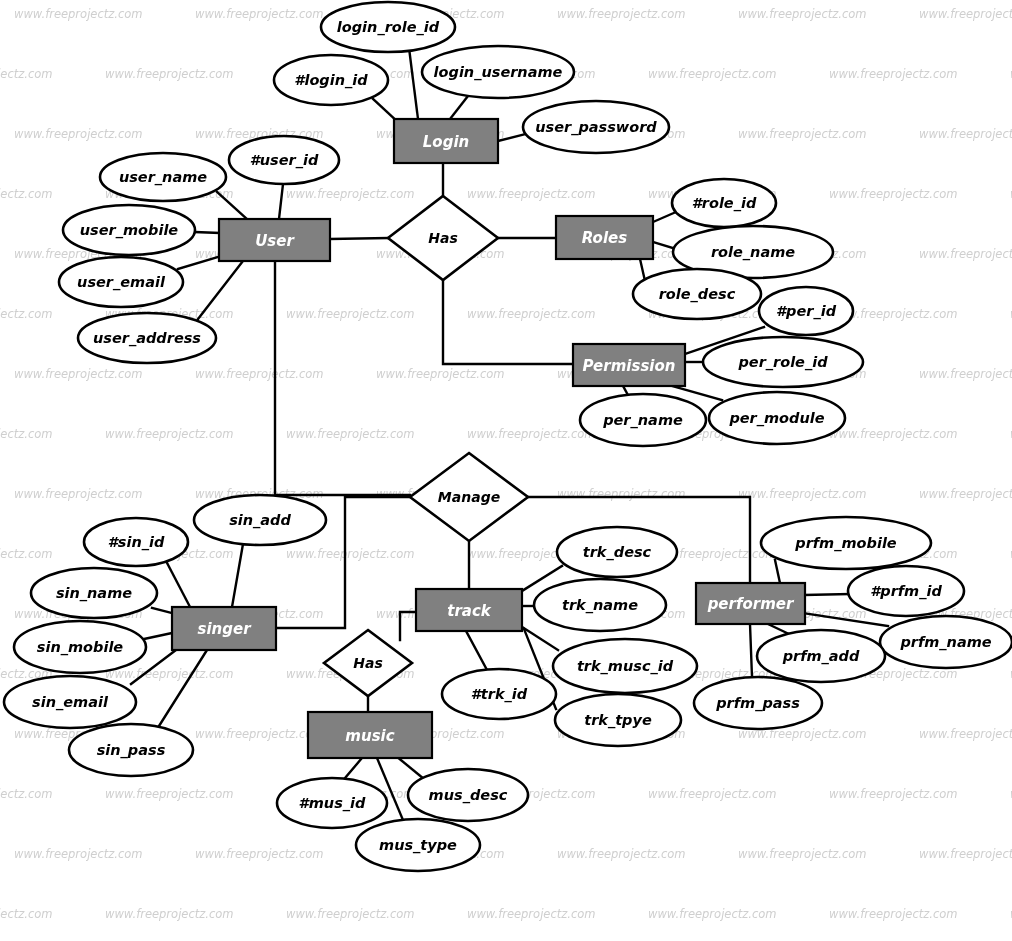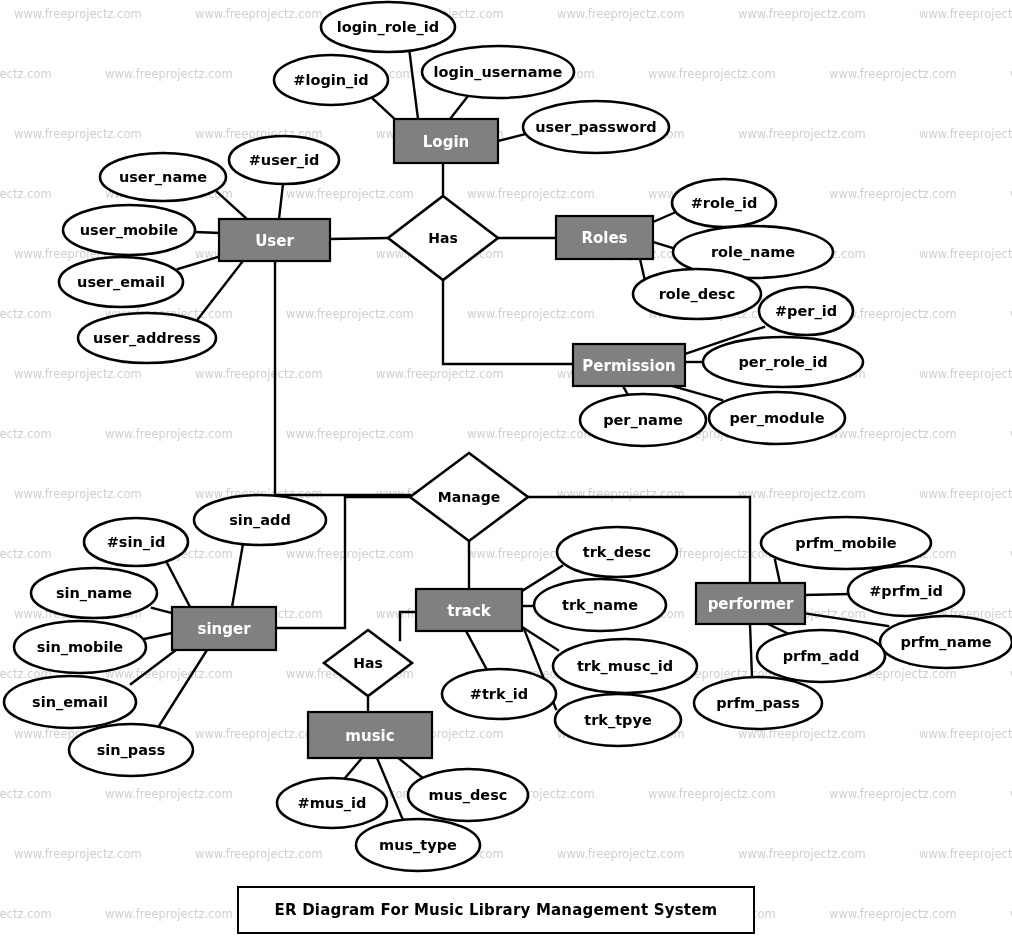--- a/index.html
+++ b/index.html
@@ -1,21 +1,21 @@
 <!DOCTYPE html>
 <html><head>
 <meta charset="utf-8">
 <style>
   html,body{margin:0;padding:0;background:#ffffff;}
   body{
     width:1012px;height:941px;
     font-family:"DejaVu Sans","Liberation Sans",sans-serif;
     overflow:hidden;position:relative;
   }
-  #diagram-root{position:relative;width:1012px;height:941px;}
+  #diagram-root{position:relative;width:1012px;height:941px;font-style:italic;}
   svg.layer{position:absolute;top:0;left:0;width:1012px;height:941px;}
   .wm-text{
     font-family:"DejaVu Sans","Liberation Sans",sans-serif;
     font-size:11.5px;fill:#cfcfcf;
   }
   .edge{stroke:#000000;stroke-width:2.4;fill:none;stroke-linecap:square;}
   .attr-ellipse{fill:#ffffff;stroke:#000000;stroke-width:2.6;}
   .attr-label{
     font-family:"DejaVu Sans","Liberation Sans",sans-serif;
     font-size:14.5px;font-weight:bold;fill:#000000;
@@ -395,17 +395,14 @@
           <polygon points="469,453 528,497 469,541 410,497" class="rel-diamond" fill="#ffffff" stroke="#000000"></polygon>
           <text x="469" y="498" class="rel-label">Manage</text>
         </g>
         <g>
           <polygon points="368,630 412,663 368,696 324,663" class="rel-diamond" fill="#ffffff" stroke="#000000"></polygon>
           <text x="368" y="664" class="rel-label">Has</text>
         </g>
       </g>
   </svg>
 
-  <div id="caption-box" style="left: 237px; top: 886px; width: 518px; height: 48px;">
-    <span id="caption-text">ER Diagram For Music Library Management System</span>
-  </div>
 
 </div>
 
 </body></html>

